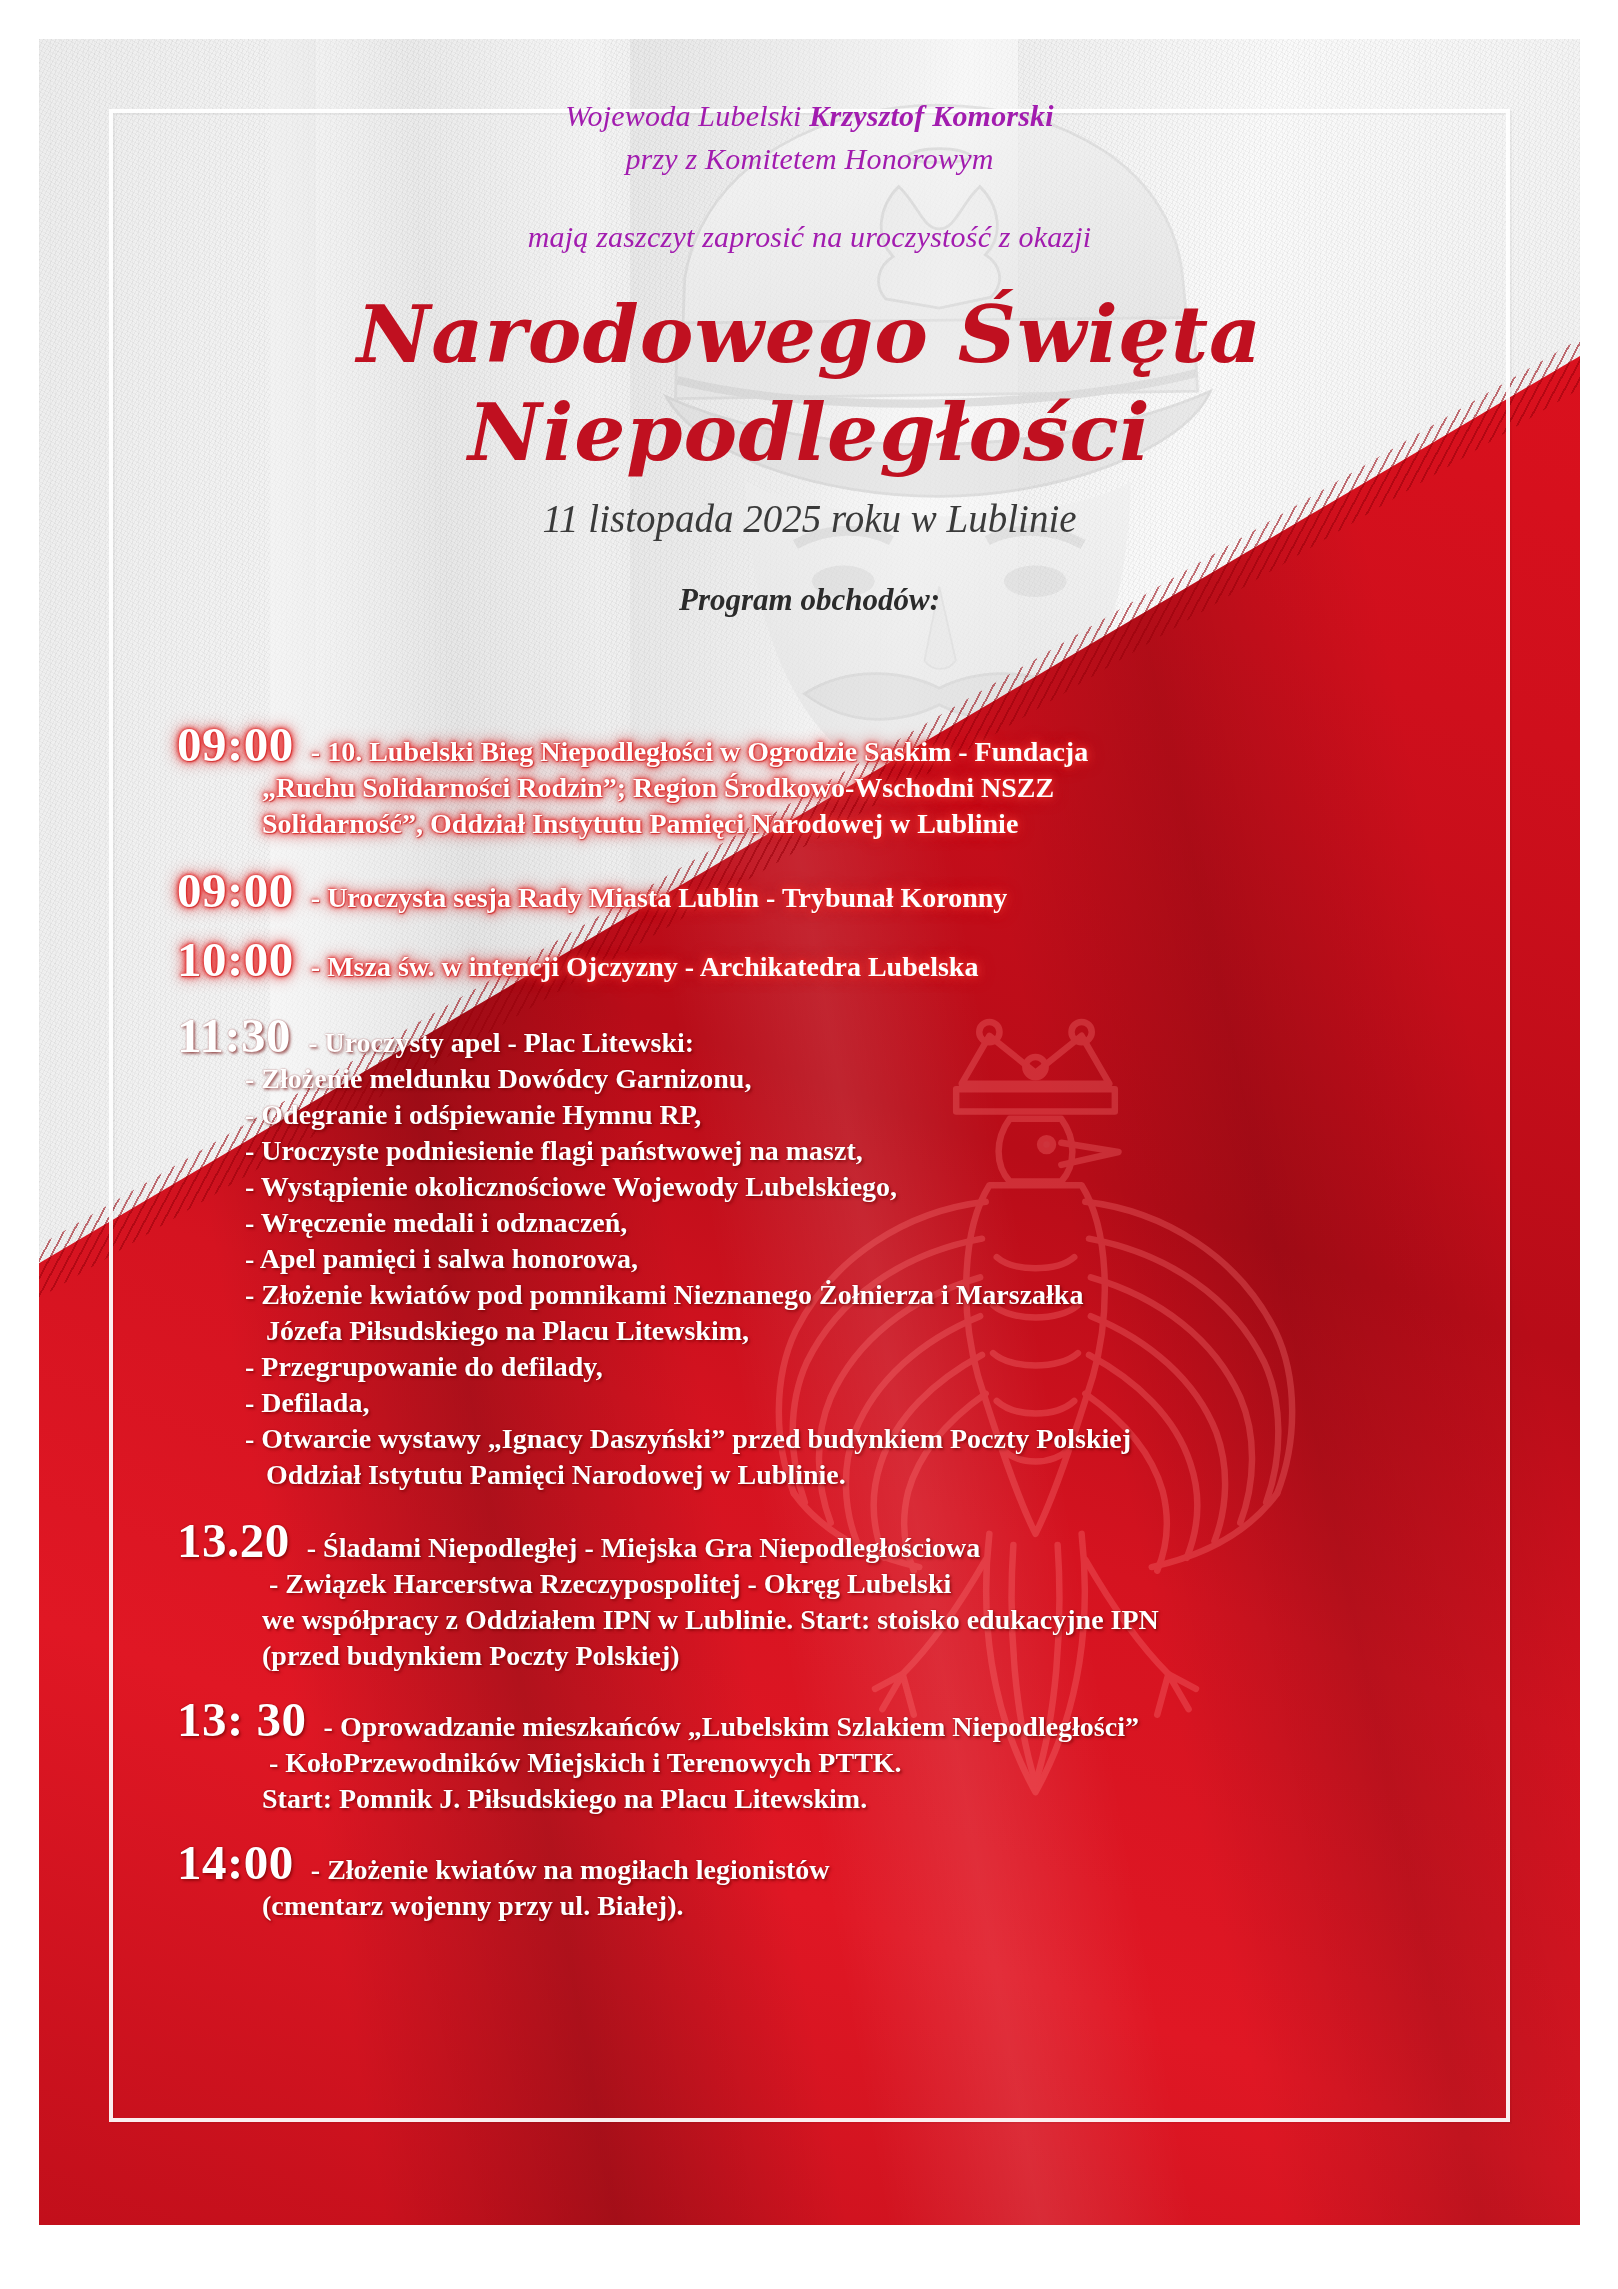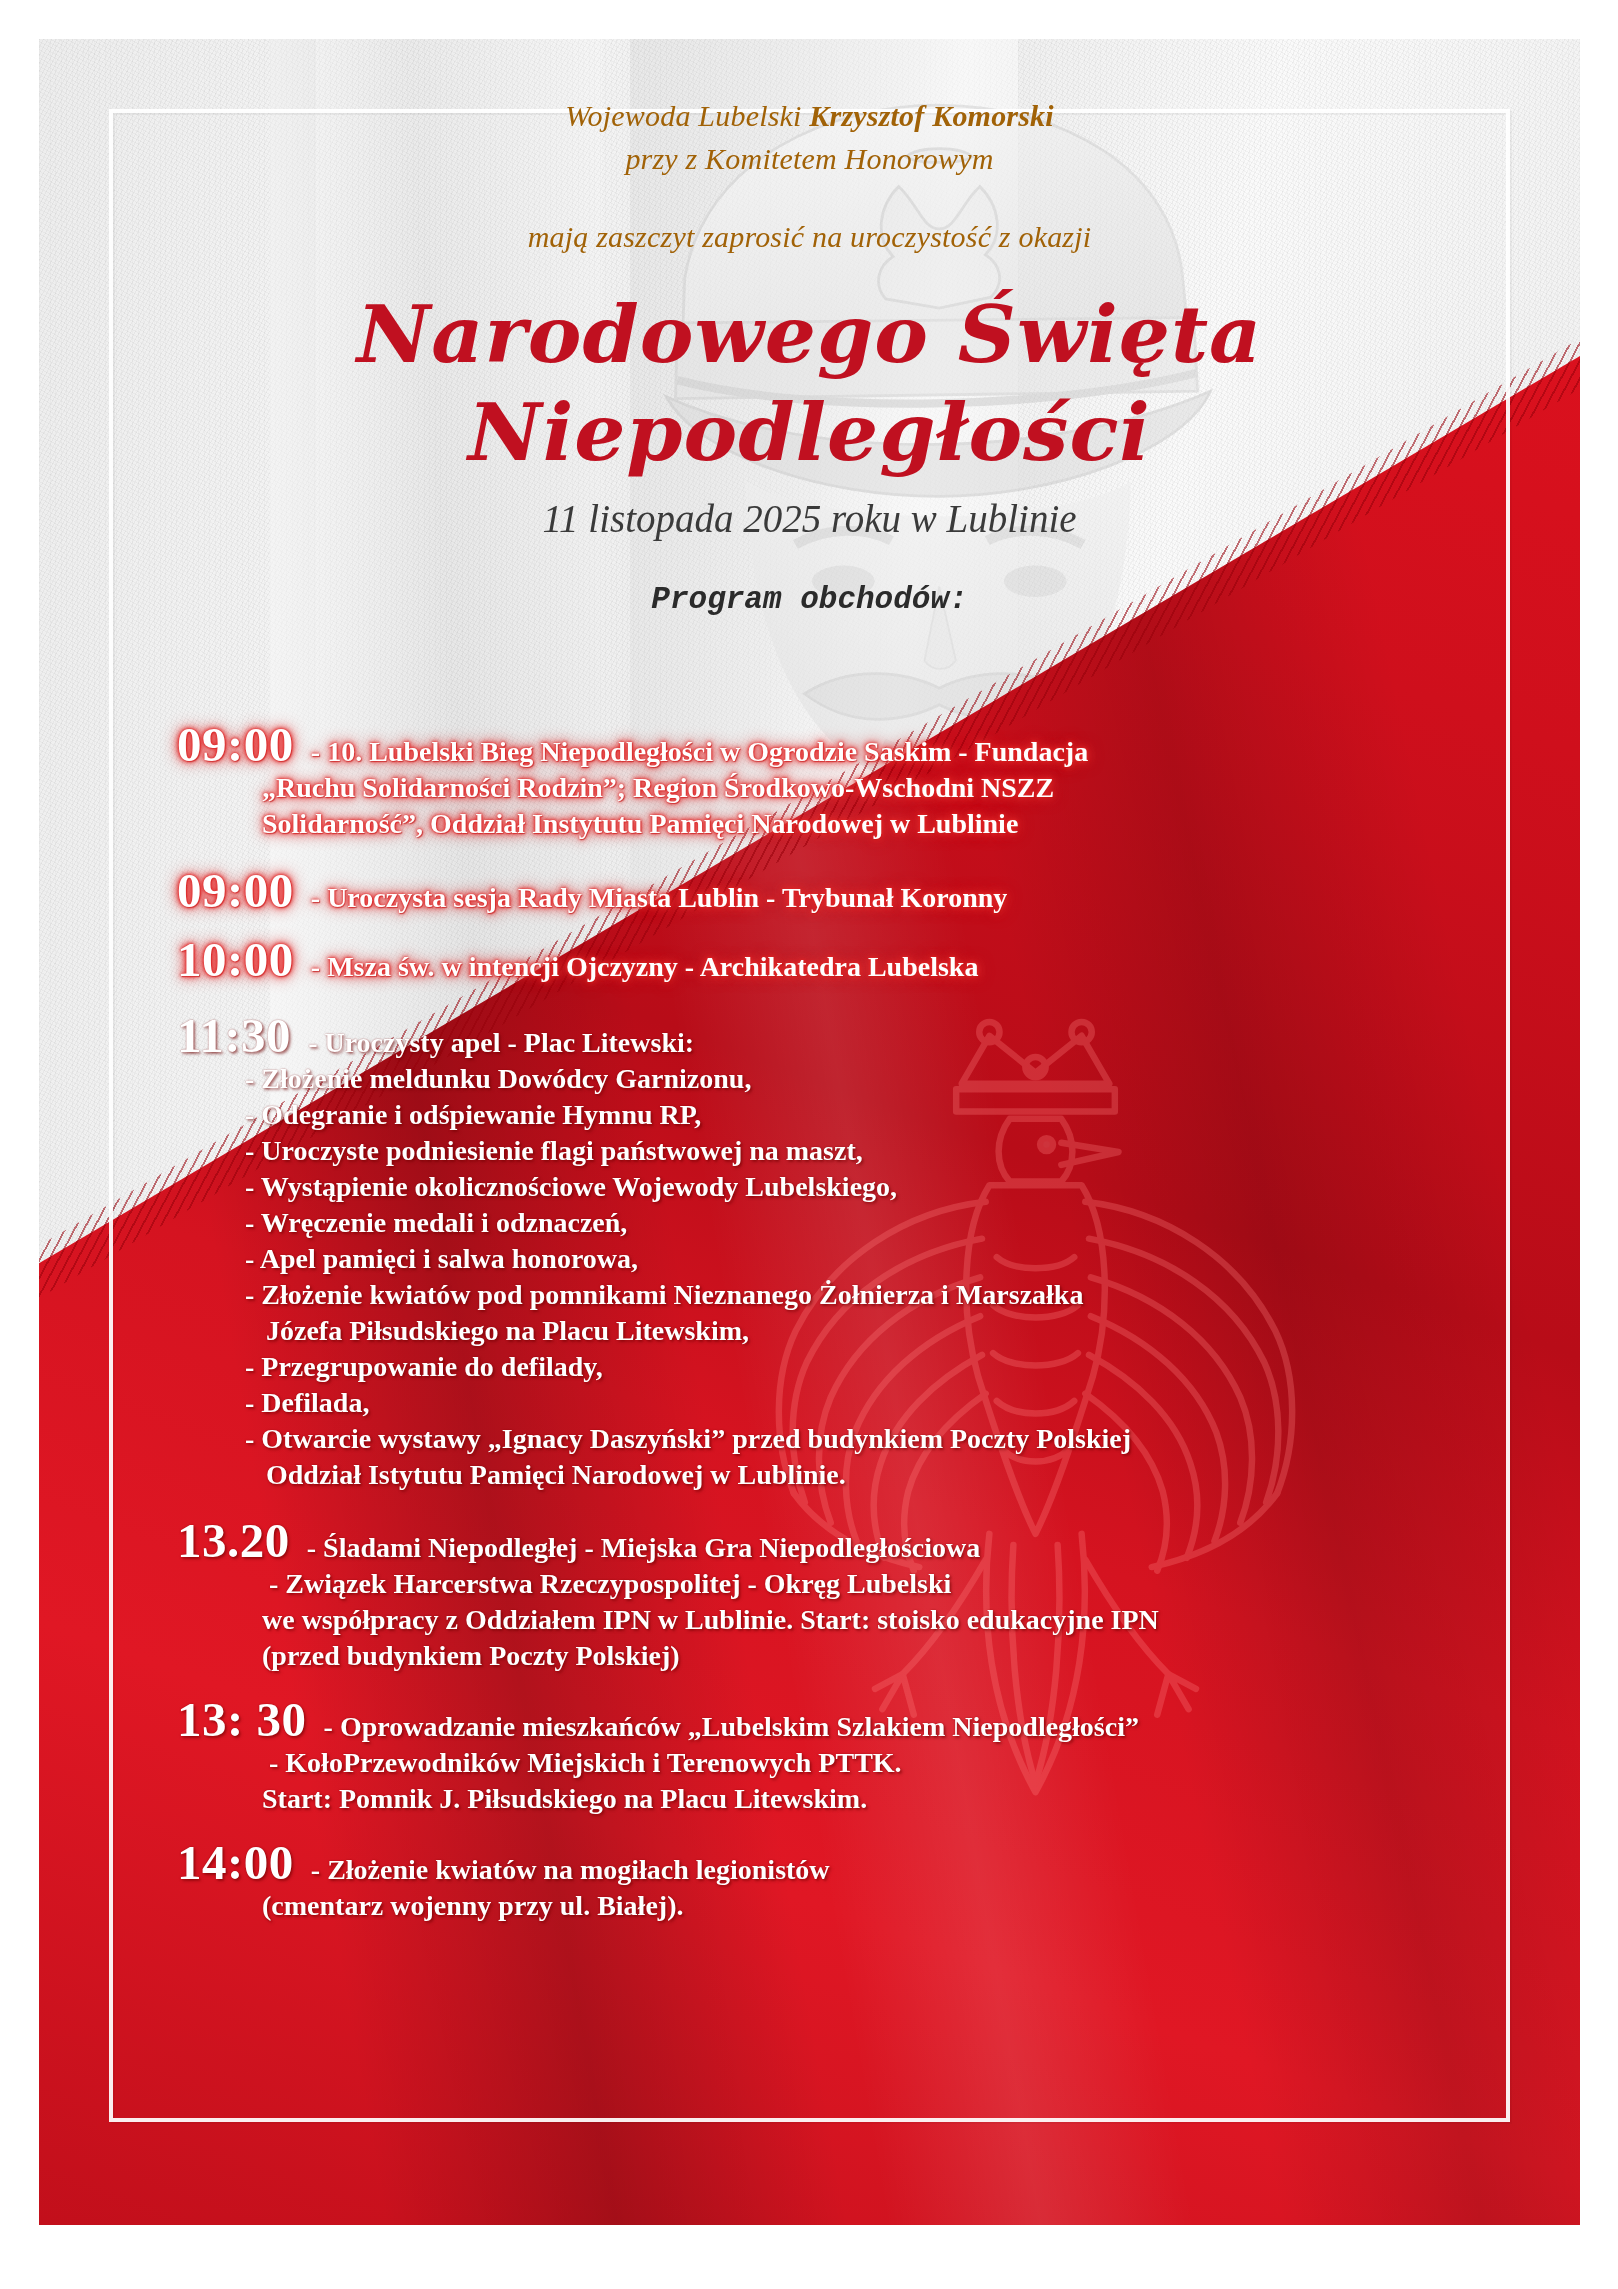--- a/index.html
+++ b/index.html
@@ -68,42 +68,42 @@
   .frame-shadow{
     position:absolute;left:70px;top:70px;right:70px;bottom:103px;
     border:4.6px solid rgba(0,0,0,.05);pointer-events:none;transform:translate(1.8px,1.8px);
   }
 
   
   #content{position:absolute;inset:0;}
 
   .head-block{position:absolute;left:0;right:0;top:55px;text-align:center;}
   .invite-l1,.invite-l2,.invite-l3{
-    color:#a16207;font-style:italic;font-family:"Liberation Serif",serif;
+    color:#a21caf;font-style:italic;font-family:"Liberation Serif",serif;
     letter-spacing:0.2px;
   }
   .invite-l1{font-size:30px;line-height:43px;}
   .invite-l1 b{font-weight:bold;}
   .invite-l2{font-size:30px;line-height:43px;}
   .invite-l3{font-size:30px;line-height:43px;margin-top:35px;}
 
   .title{
     margin-top:28px;text-align:center;color:#C01020;
     font-family:"DejaVu Serif",serif;font-style:italic;font-weight:bold;
     font-size:79px;line-height:98px;letter-spacing:0.9px;
     transform:scaleX(1.02);
   }
   .date{
     margin-top:13px;text-align:center;color:#3a3a3a;font-style:italic;
     font-size:39px;line-height:48px;font-family:"Liberation Serif",serif;
   }
   .prog-head{
     margin-top:39px;text-align:center;color:#2b2b2b;
     font-weight:bold;font-style:italic;font-size:31px;
-    font-family:Liberation Mono, monospace;
+    font-family:Liberation Serif, serif;
   }
 
   
   .program{position:absolute;left:138px;right:55px;top:688px;}
   .item{margin-bottom:24px;}
   .line{
     color:#ffffff;font-family:"Liberation Serif",serif;font-weight:bold;
     font-size:28px;line-height:36px;white-space:pre-wrap;
     text-shadow:
       0 0 2.8px #e02424, 0 0 5.5px #e02424, 0 0 10px #e8393a,

